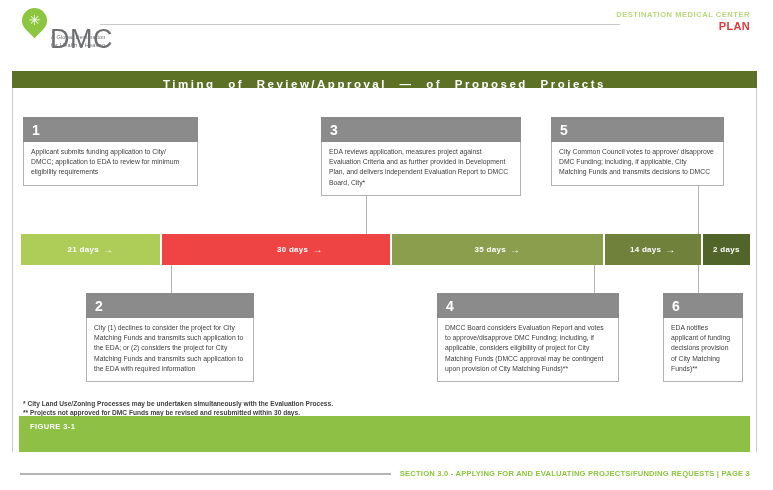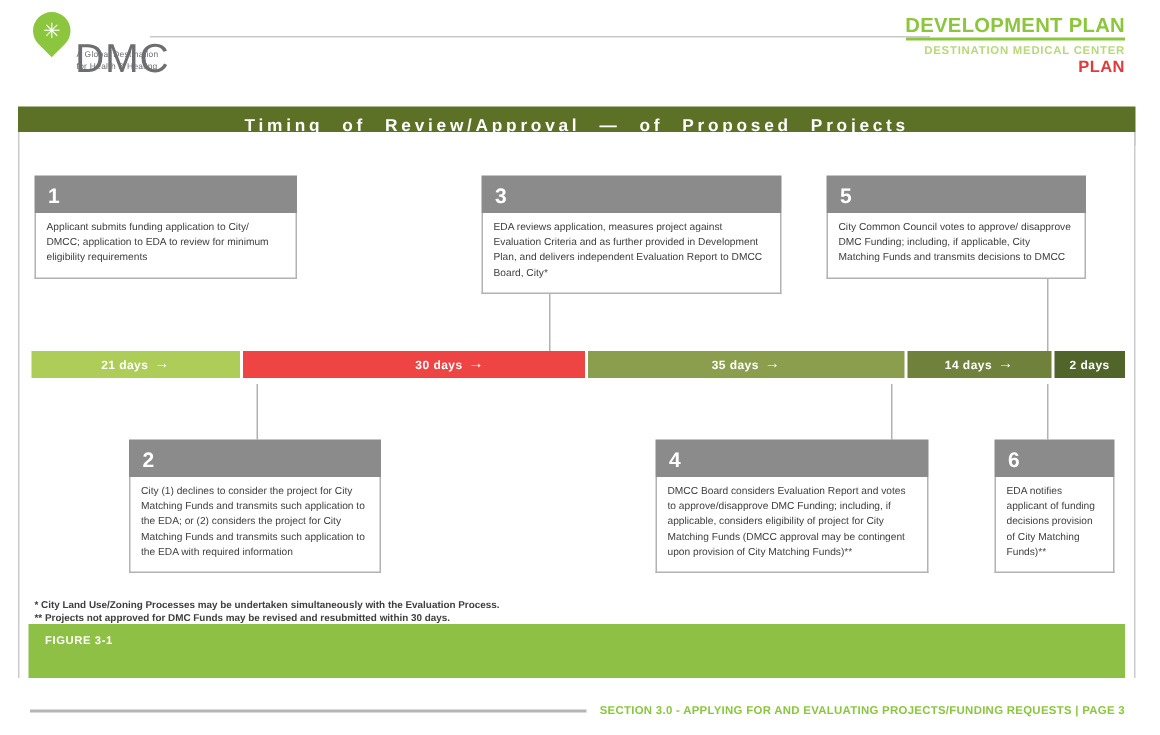--- a/index.html
+++ b/index.html
@@ -46,21 +46,21 @@
     position:absolute; left:12px; top:88px; width:745px; height:364px;
     background:#fff; border-left:1px solid #cbcbcb; border-right:1px solid #cbcbcb;
   }
   .conn { position:absolute; width:1px; background:#b2b2b2; }
   .tbox { position:absolute; background:#fff; }
   .tbox .hd { background:#8b8b8b; color:#fff; font-weight:bold;
     font-size:14px; height:25px; line-height:26px; padding-left:9px; }
   .tbox .bd { border:1px solid #b2b2b2; border-top:none; background:#fff;
     padding:5px 7px 7px; font-size:6.8px; line-height:1.5; color:#3e3e3e; }
 
-  .timeline { position:absolute; left:8px; top:146px; width:729px; height:18px;
+  .timeline { position:absolute; left:8px; top:146px; width:729px; height:31px;
     display:flex; gap:2px; }
   .seg { display:flex; align-items:center; justify-content:center; gap:4px;
     color:#fff; font-weight:bold; font-size:8px; letter-spacing:0.3px; }
   .seg .arrow { font-size:10px; font-weight:bold; line-height:1; }
   .s1 { flex:150 0 0; } .s2 { flex:195 0 0; } .s3 { flex:228 0 0; }
   .s4 { flex:104 0 0; } .s5 { flex:51 0 0; }
 
   .b1 { left:10px;  top:29px;  width:175px; }
   .b3 { left:308px; top:29px;  width:200px; }
   .b5 { left:538px; top:29px;  width:173px; }
@@ -97,21 +97,20 @@
   <div class="pin">
     <span>✳</span>
   </div>
   <div class="brand">DMC</div>
   <div class="tagline">
     <div>A Global Destination</div>
     <div>for Health &amp; Healing</div>
   </div>
   <div class="hrule"></div>
   <div class="hright">
-    <span class="dp">DEVELOPMENT PLAN</span>
     <div class="dsub">DESTINATION MEDICAL CENTER</div>
     <div class="draft">PLAN</div>
   </div>
 
   <div class="titlebar">Timing of Review/Approval — of Proposed Projects</div>
 
   <div class="content">
 
     <div class="conn c3"></div>
     <div class="conn c5"></div>

